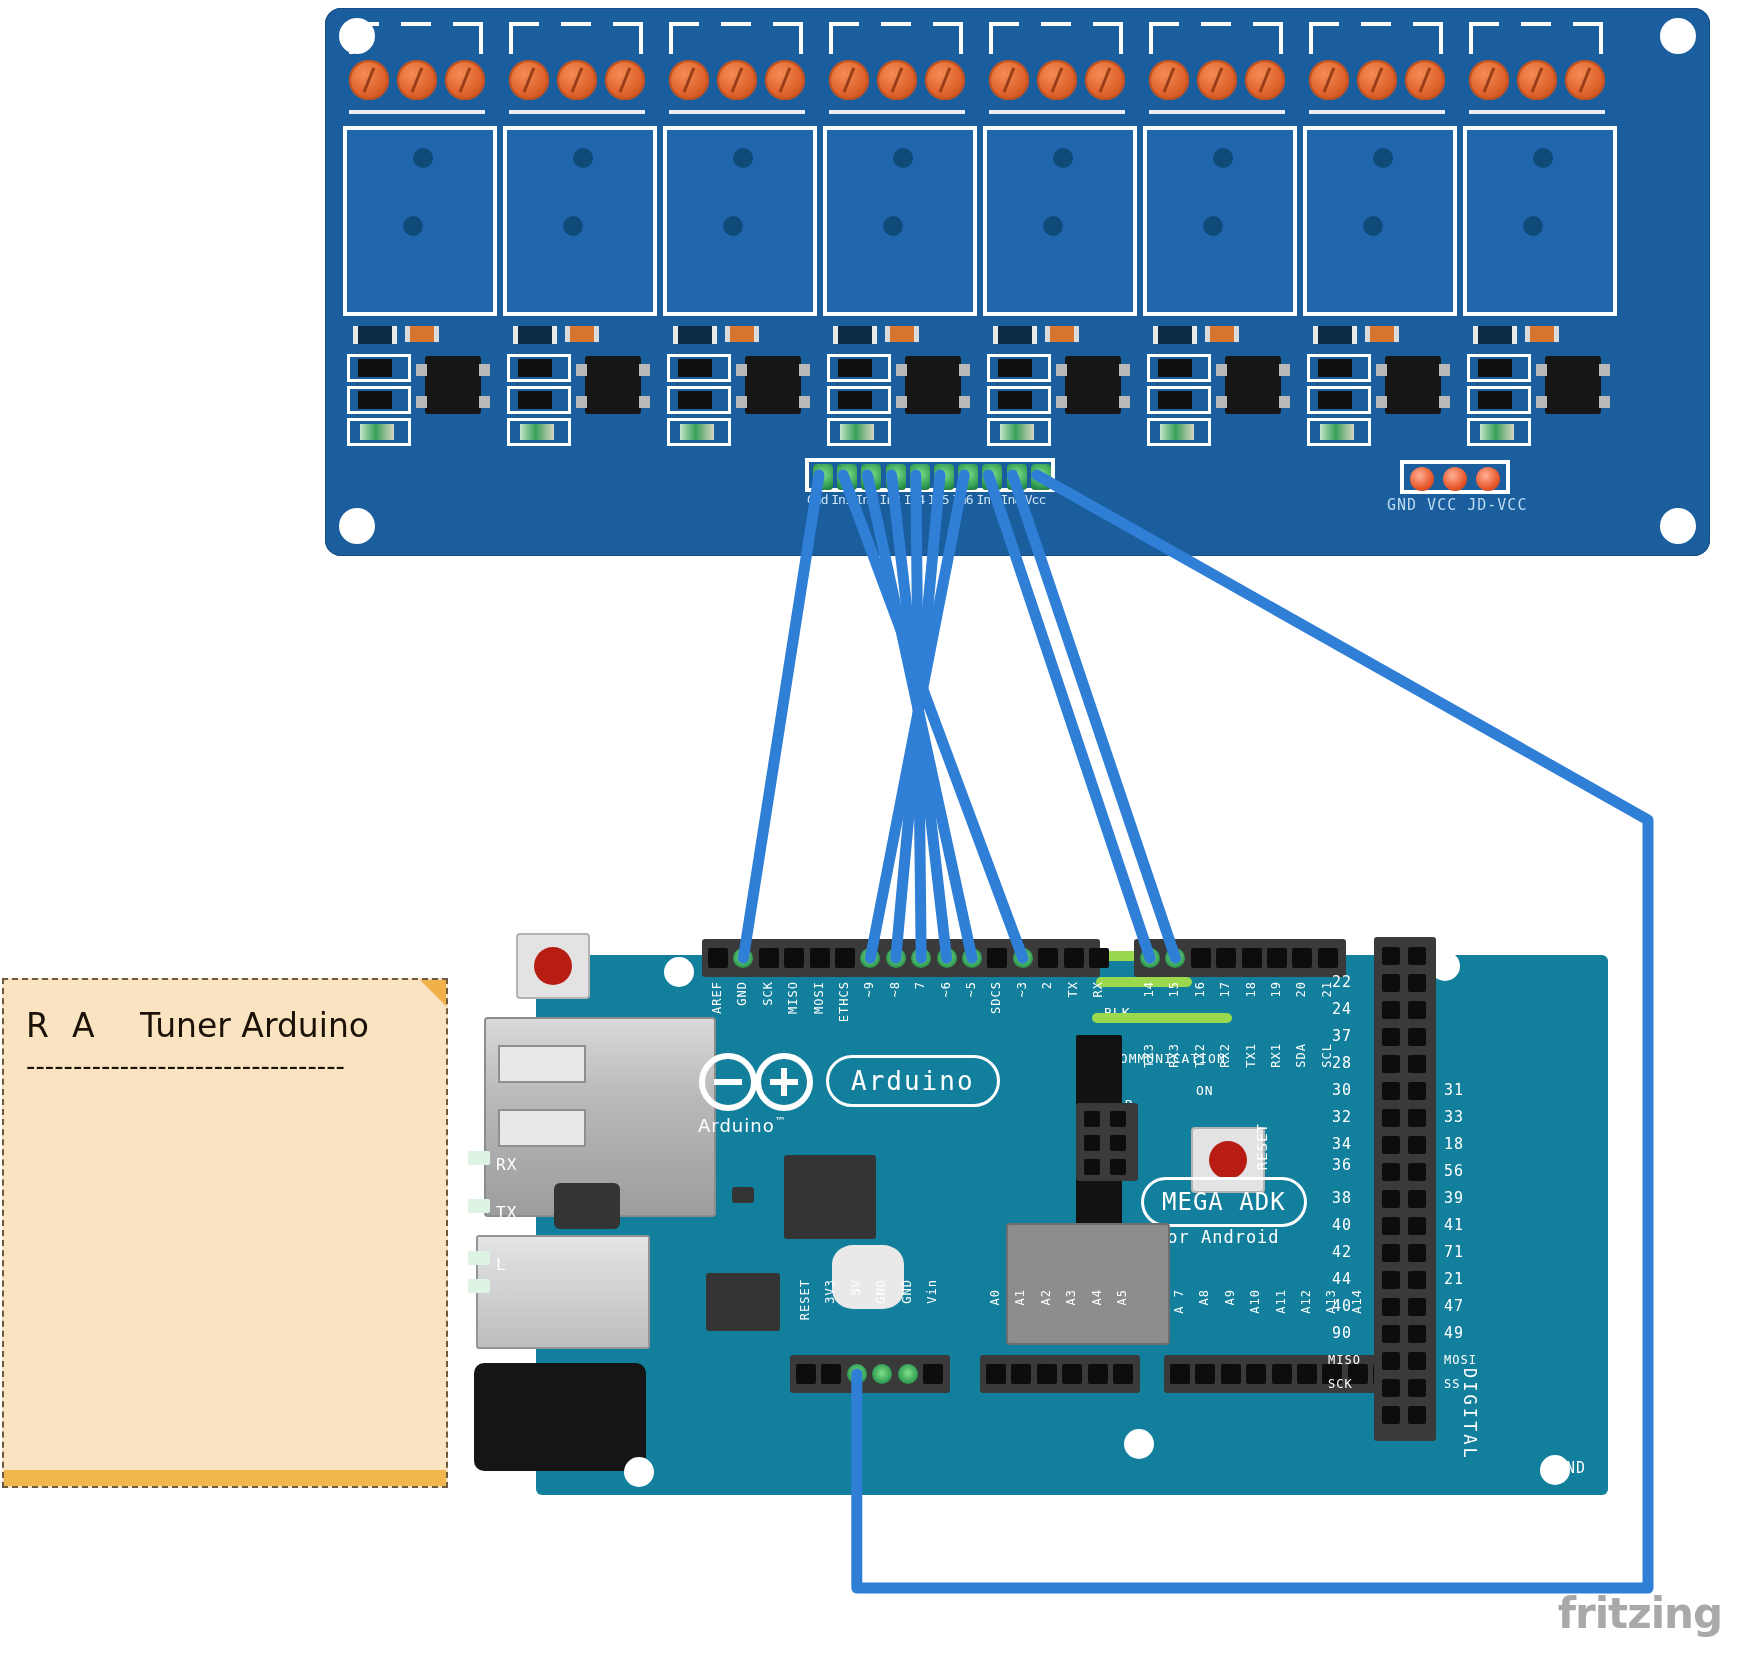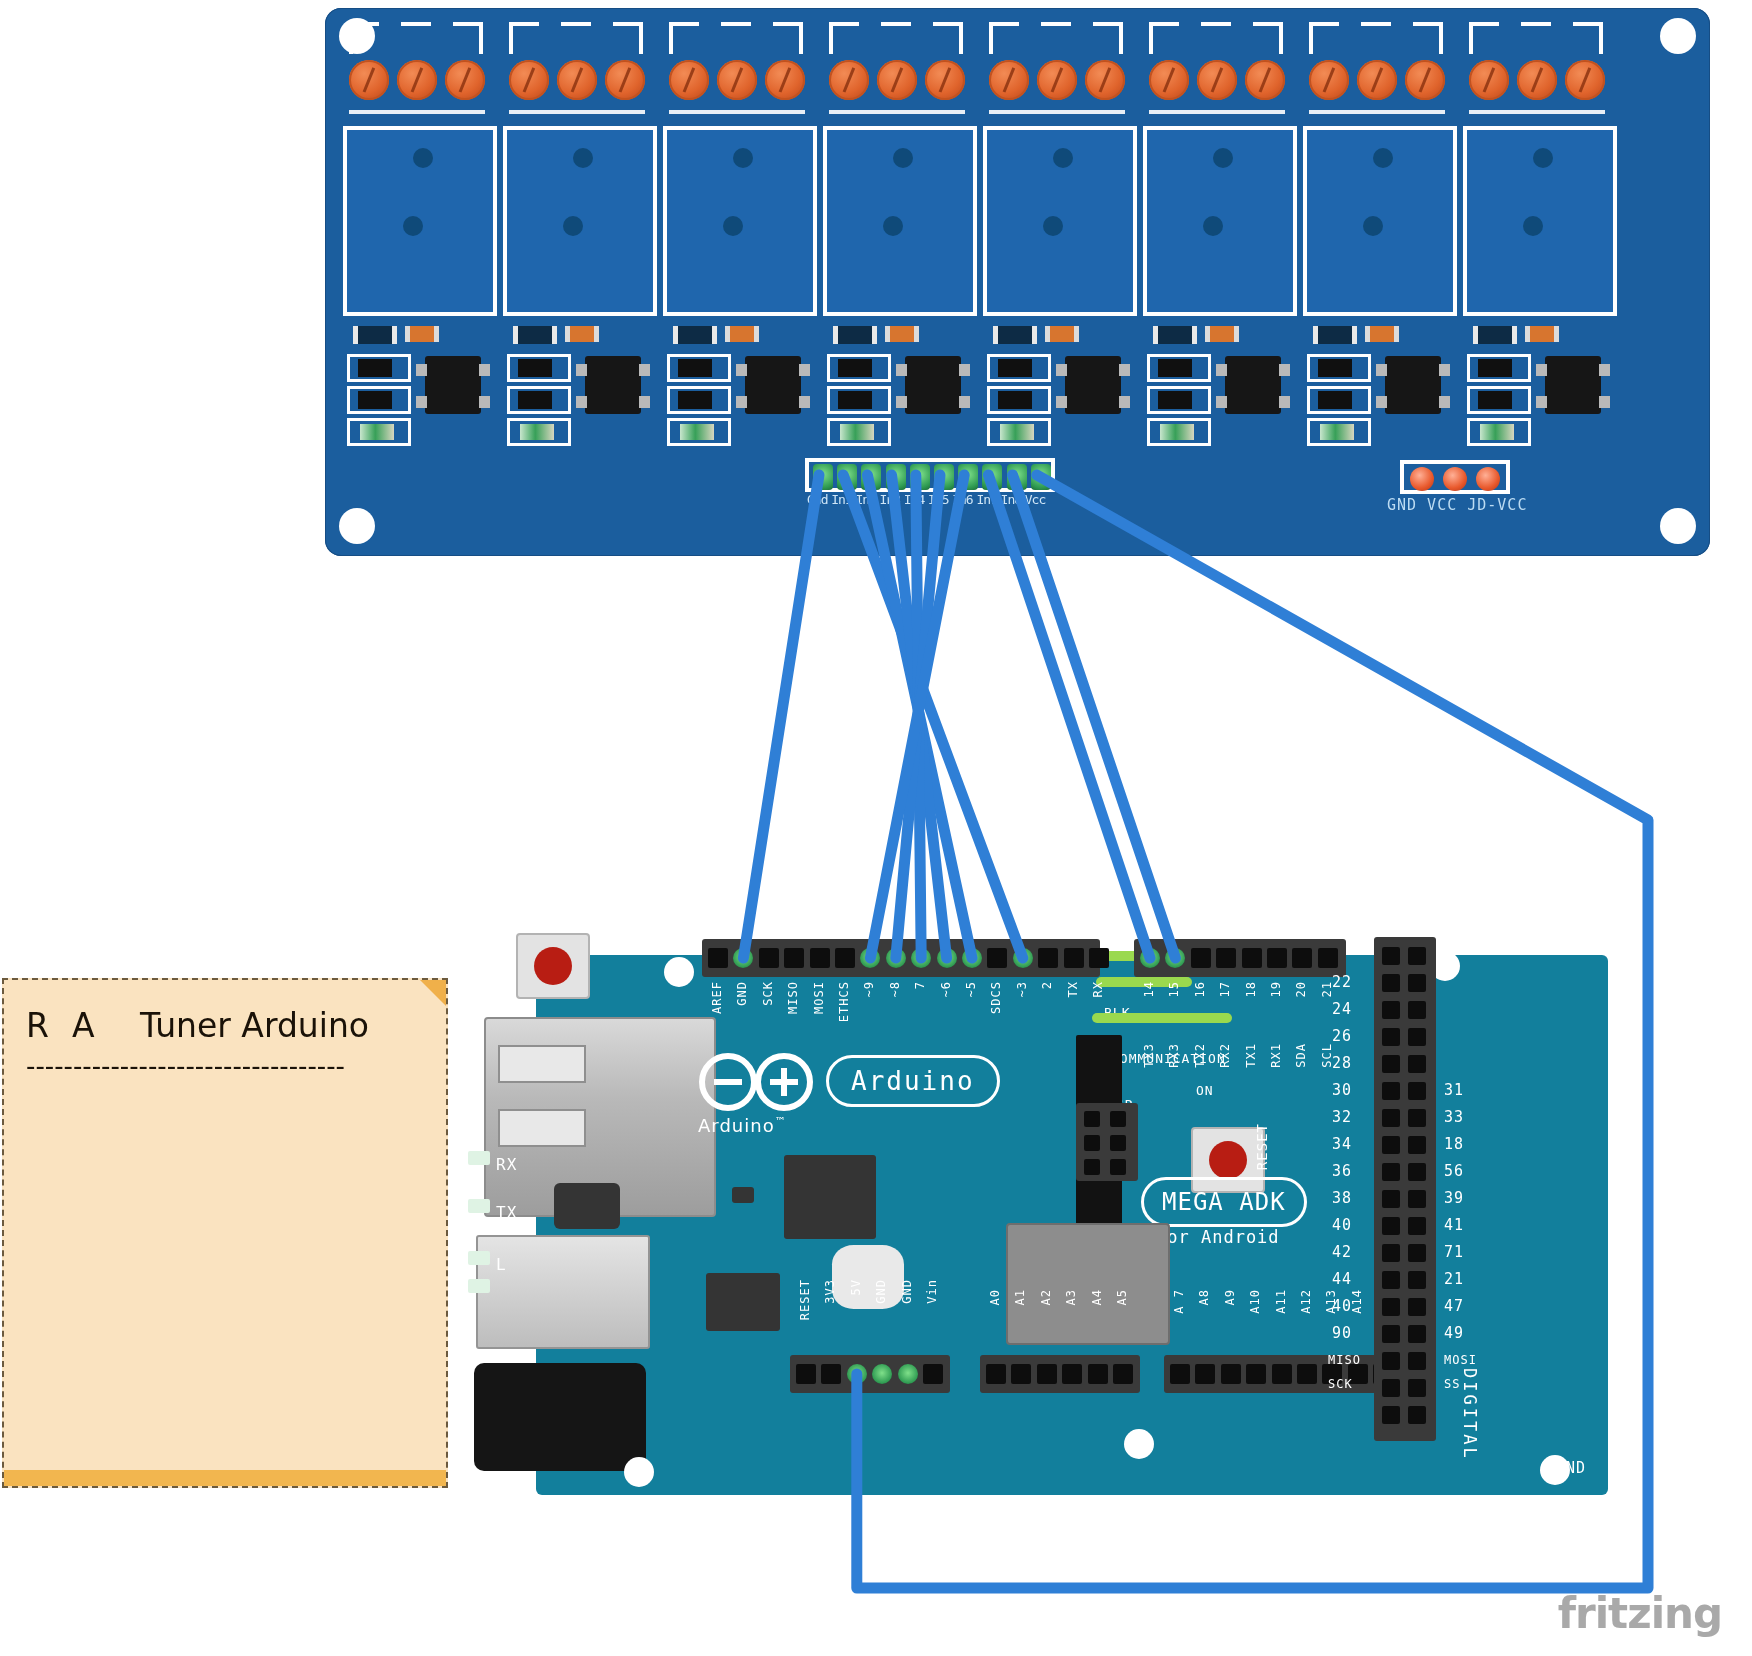--- a/index.html
+++ b/index.html
@@ -674,26 +674,26 @@
         <div class="sock" style="left: 8px; top: 388px; transform: none; width: 18px; height: 18px;"></div>
         <div class="sock" style="left: 34px; top: 388px; transform: none; width: 18px; height: 18px;"></div>
         <div class="sock" style="left: 8px; top: 415px; transform: none; width: 18px; height: 18px;"></div>
         <div class="sock" style="left: 34px; top: 415px; transform: none; width: 18px; height: 18px;"></div>
         <div class="sock" style="left: 8px; top: 442px; transform: none; width: 18px; height: 18px;"></div>
         <div class="sock" style="left: 34px; top: 442px; transform: none; width: 18px; height: 18px;"></div>
         <div class="sock" style="left: 8px; top: 469px; transform: none; width: 18px; height: 18px;"></div>
         <div class="sock" style="left: 34px; top: 469px; transform: none; width: 18px; height: 18px;"></div>
         <div class="silk h" style="left: -42px; top: 36px; font-size: 15px;">22</div>
         <div class="silk h" style="left: -42px; top: 63px; font-size: 15px;">24</div>
-        <div class="silk h" style="left: -42px; top: 90px; font-size: 15px;">26</div>
+        <div class="silk h" style="left: -42px; top: 90px; font-size: 15px;">37</div>
         <div class="silk h" style="left: -42px; top: 117px; font-size: 15px;">28</div>
         <div class="silk h" style="left: -42px; top: 144px; font-size: 15px;">30</div>
         <div class="silk h" style="left: -42px; top: 171px; font-size: 15px;">32</div>
         <div class="silk h" style="left: -42px; top: 198px; font-size: 15px;">34</div>
-        <div class="silk h" style="left: -42px; top: 225px; font-size: 15px;">36</div>
+        <div class="silk h" style="left: -42px; top: 219px; font-size: 15px;">36</div>
         <div class="silk h" style="left: -42px; top: 252px; font-size: 15px;">38</div>
         <div class="silk h" style="left: -42px; top: 279px; font-size: 15px;">40</div>
         <div class="silk h" style="left: -42px; top: 306px; font-size: 15px;">42</div>
         <div class="silk h" style="left: -42px; top: 333px; font-size: 15px;">44</div>
         <div class="silk h" style="left: -42px; top: 360px; font-size: 15px;">40</div>
         <div class="silk h" style="left: -42px; top: 387px; font-size: 15px;">90</div>
         <div class="silk h" style="left: 70px; top: 144px; font-size: 15px;">31</div>
         <div class="silk h" style="left: 70px; top: 171px; font-size: 15px;">33</div>
         <div class="silk h" style="left: 70px; top: 198px; font-size: 15px;">18</div>
         <div class="silk h" style="left: 70px; top: 225px; font-size: 15px;">56</div>

